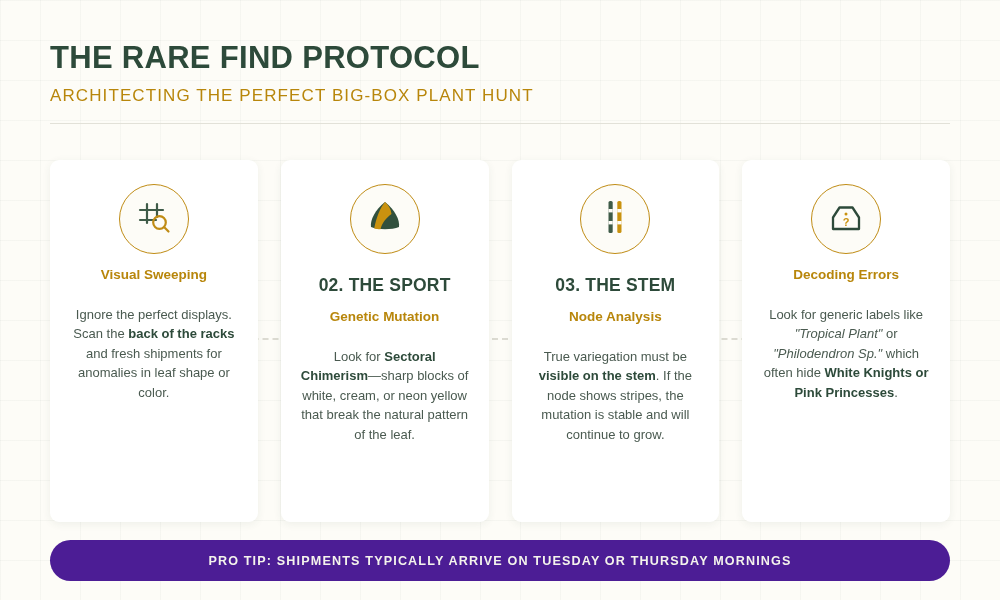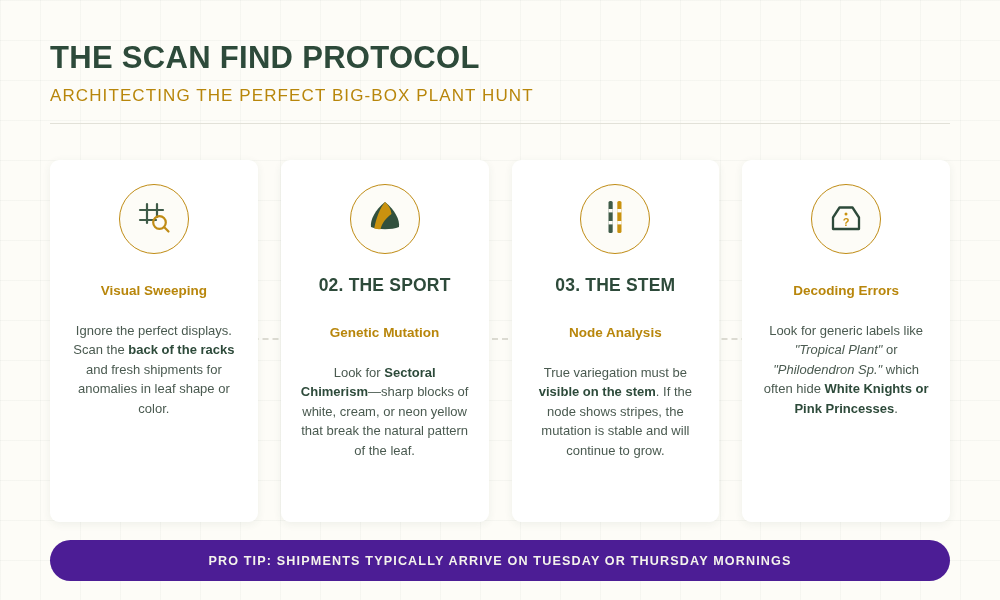--- a/index.html
+++ b/index.html
@@ -101,21 +101,21 @@
 
   .card-title {
     margin-top: 21px;
     font-size: 17.5px;
     font-weight: bold;
     color: #2D4A3A;
     letter-spacing: 0.2px;
   }
 
   .card-subtitle {
-    margin-top: 29px;
+    margin-top: 13px;
     font-size: 13.5px;
     font-weight: bold;
     color: #B8860B;
   }
 
   .card-body {
     margin-top: 23px;
     font-size: 13px;
     line-height: 19.6px;
     color: #4A5A50;
@@ -144,21 +144,21 @@
     font-weight: bold;
     letter-spacing: 1.15px;
   }
 </style>
 </head>
 <body>
 
 <div class="page">
 
   <div class="header">
-    <h1 class="page-title">THE SCAN FIND PROTOCOL</h1>
+    <h1 class="page-title">THE RARE FIND PROTOCOL</h1>
     <div class="page-subtitle">ARCHITECTING THE PERFECT BIG-BOX PLANT HUNT</div>
     <div class="header-rule"></div>
   </div>
 
   <div class="cards">
 
     <div class="connector"></div>
 
     <div class="card">
       <div class="icon-circle">

